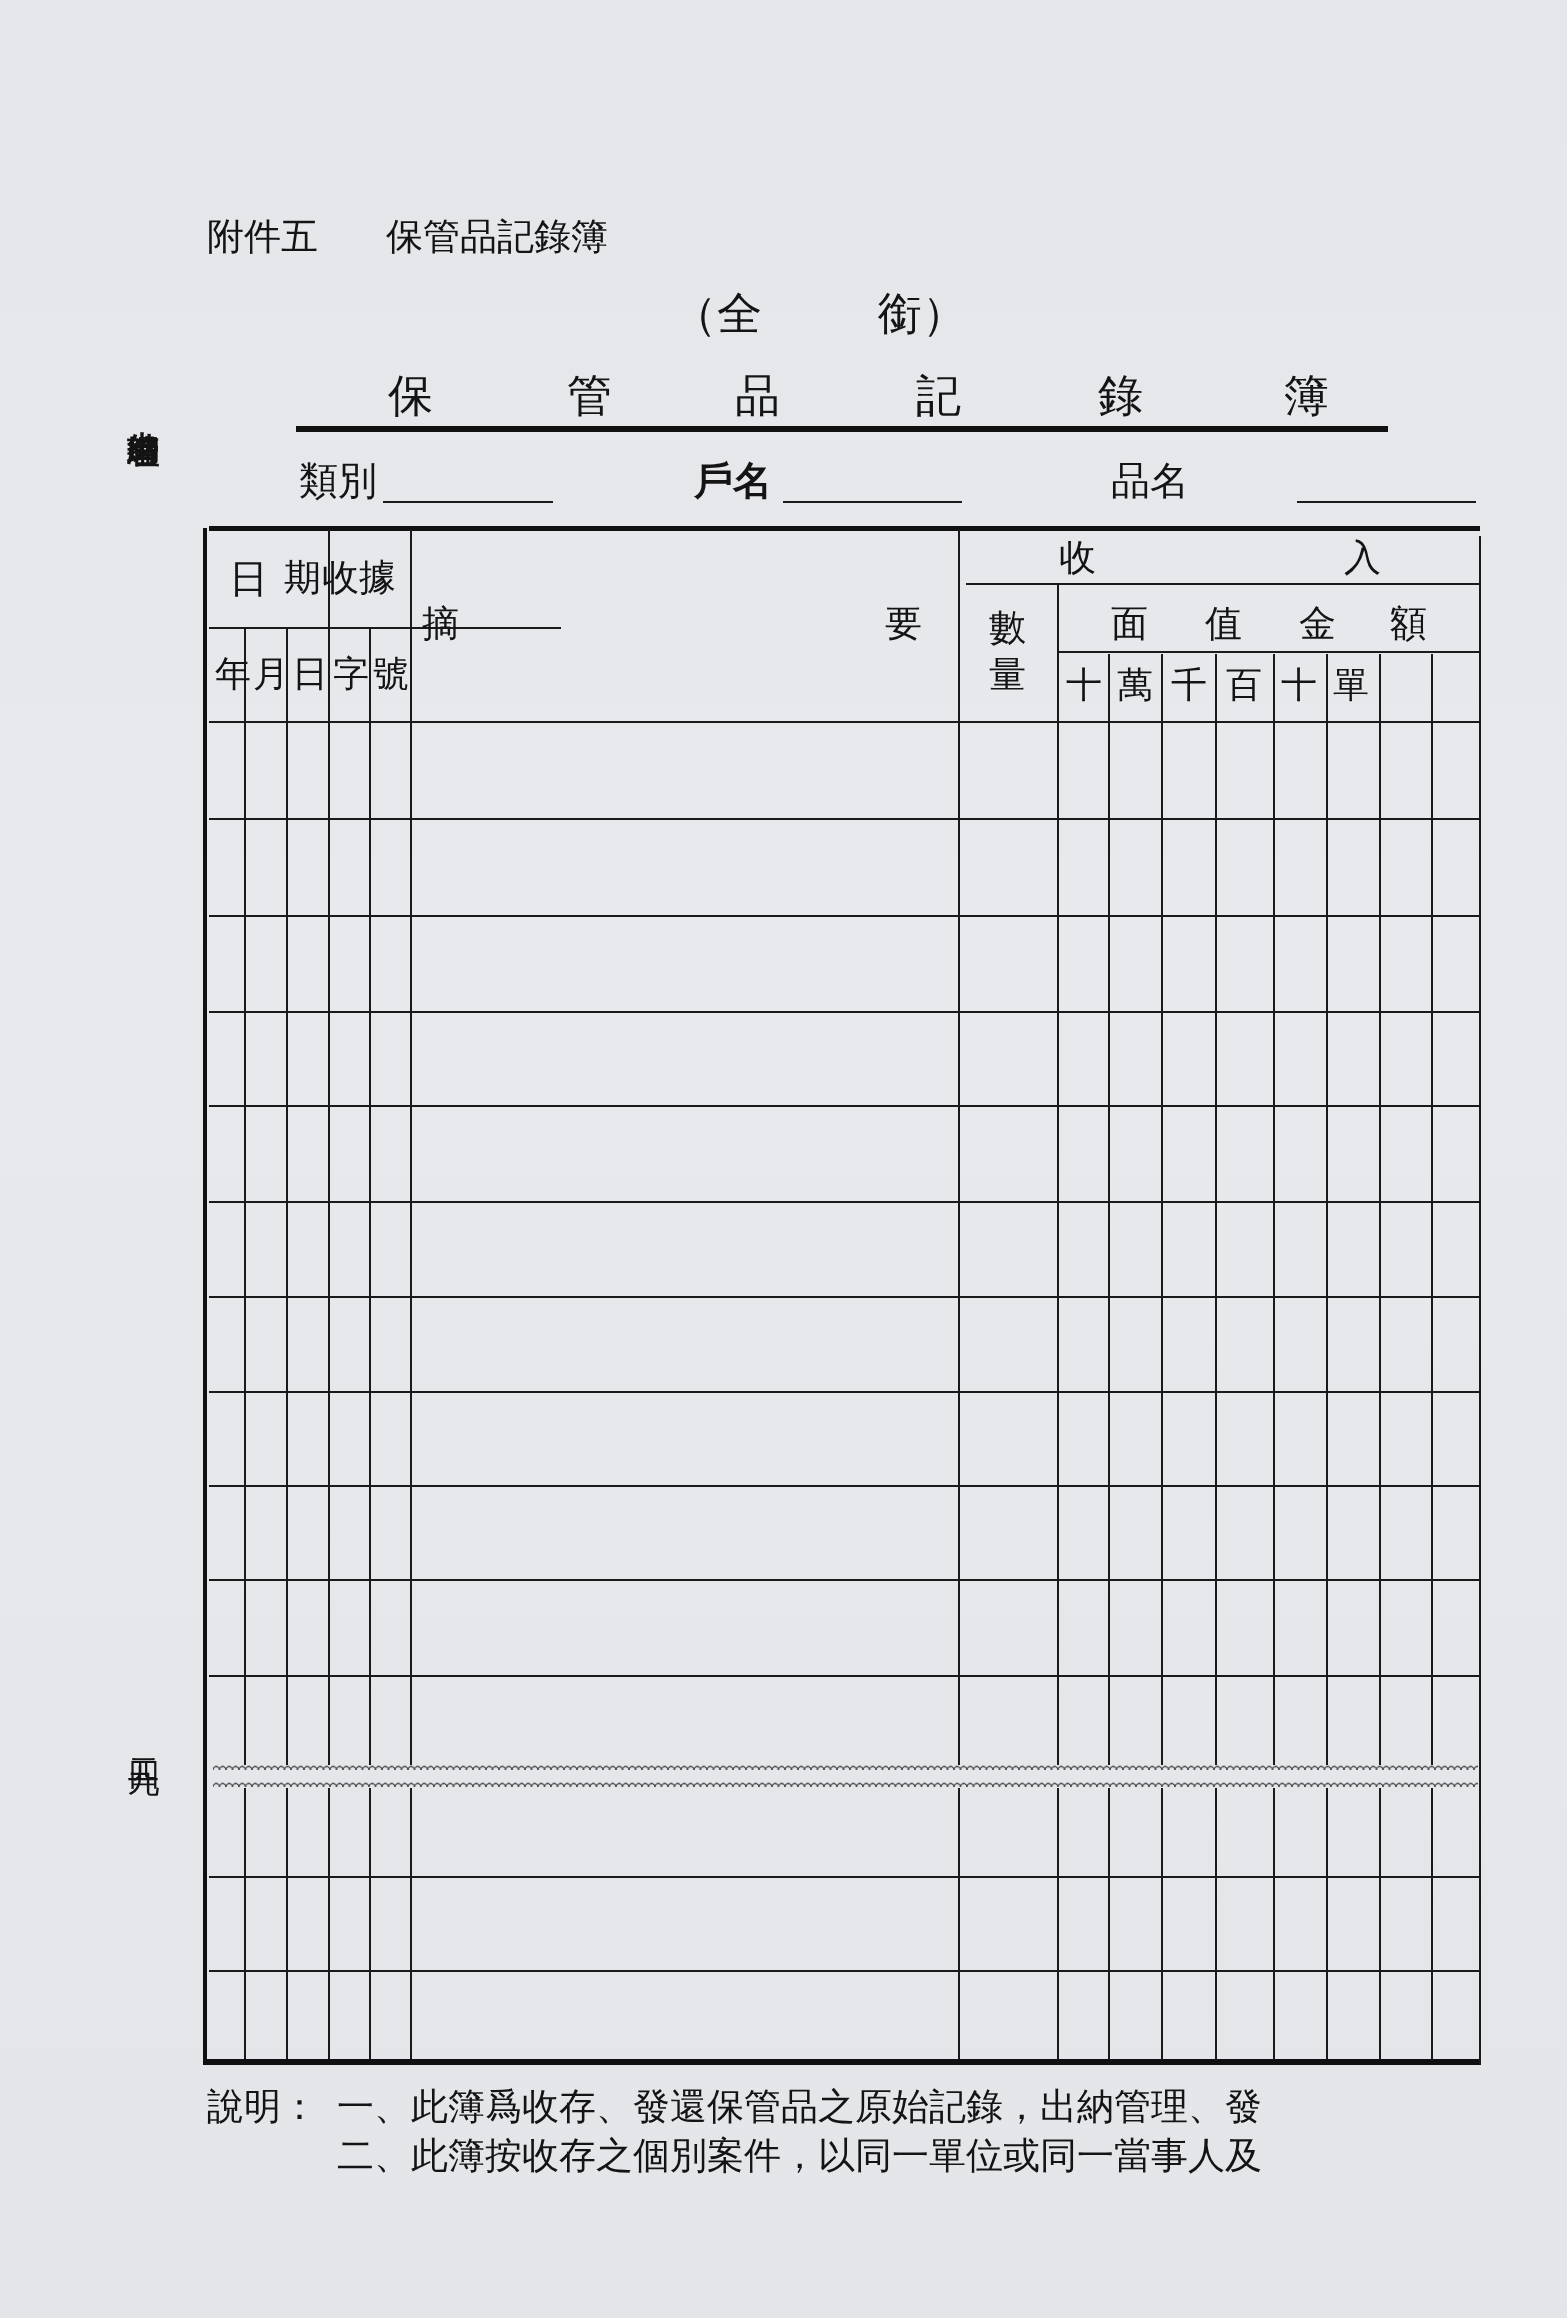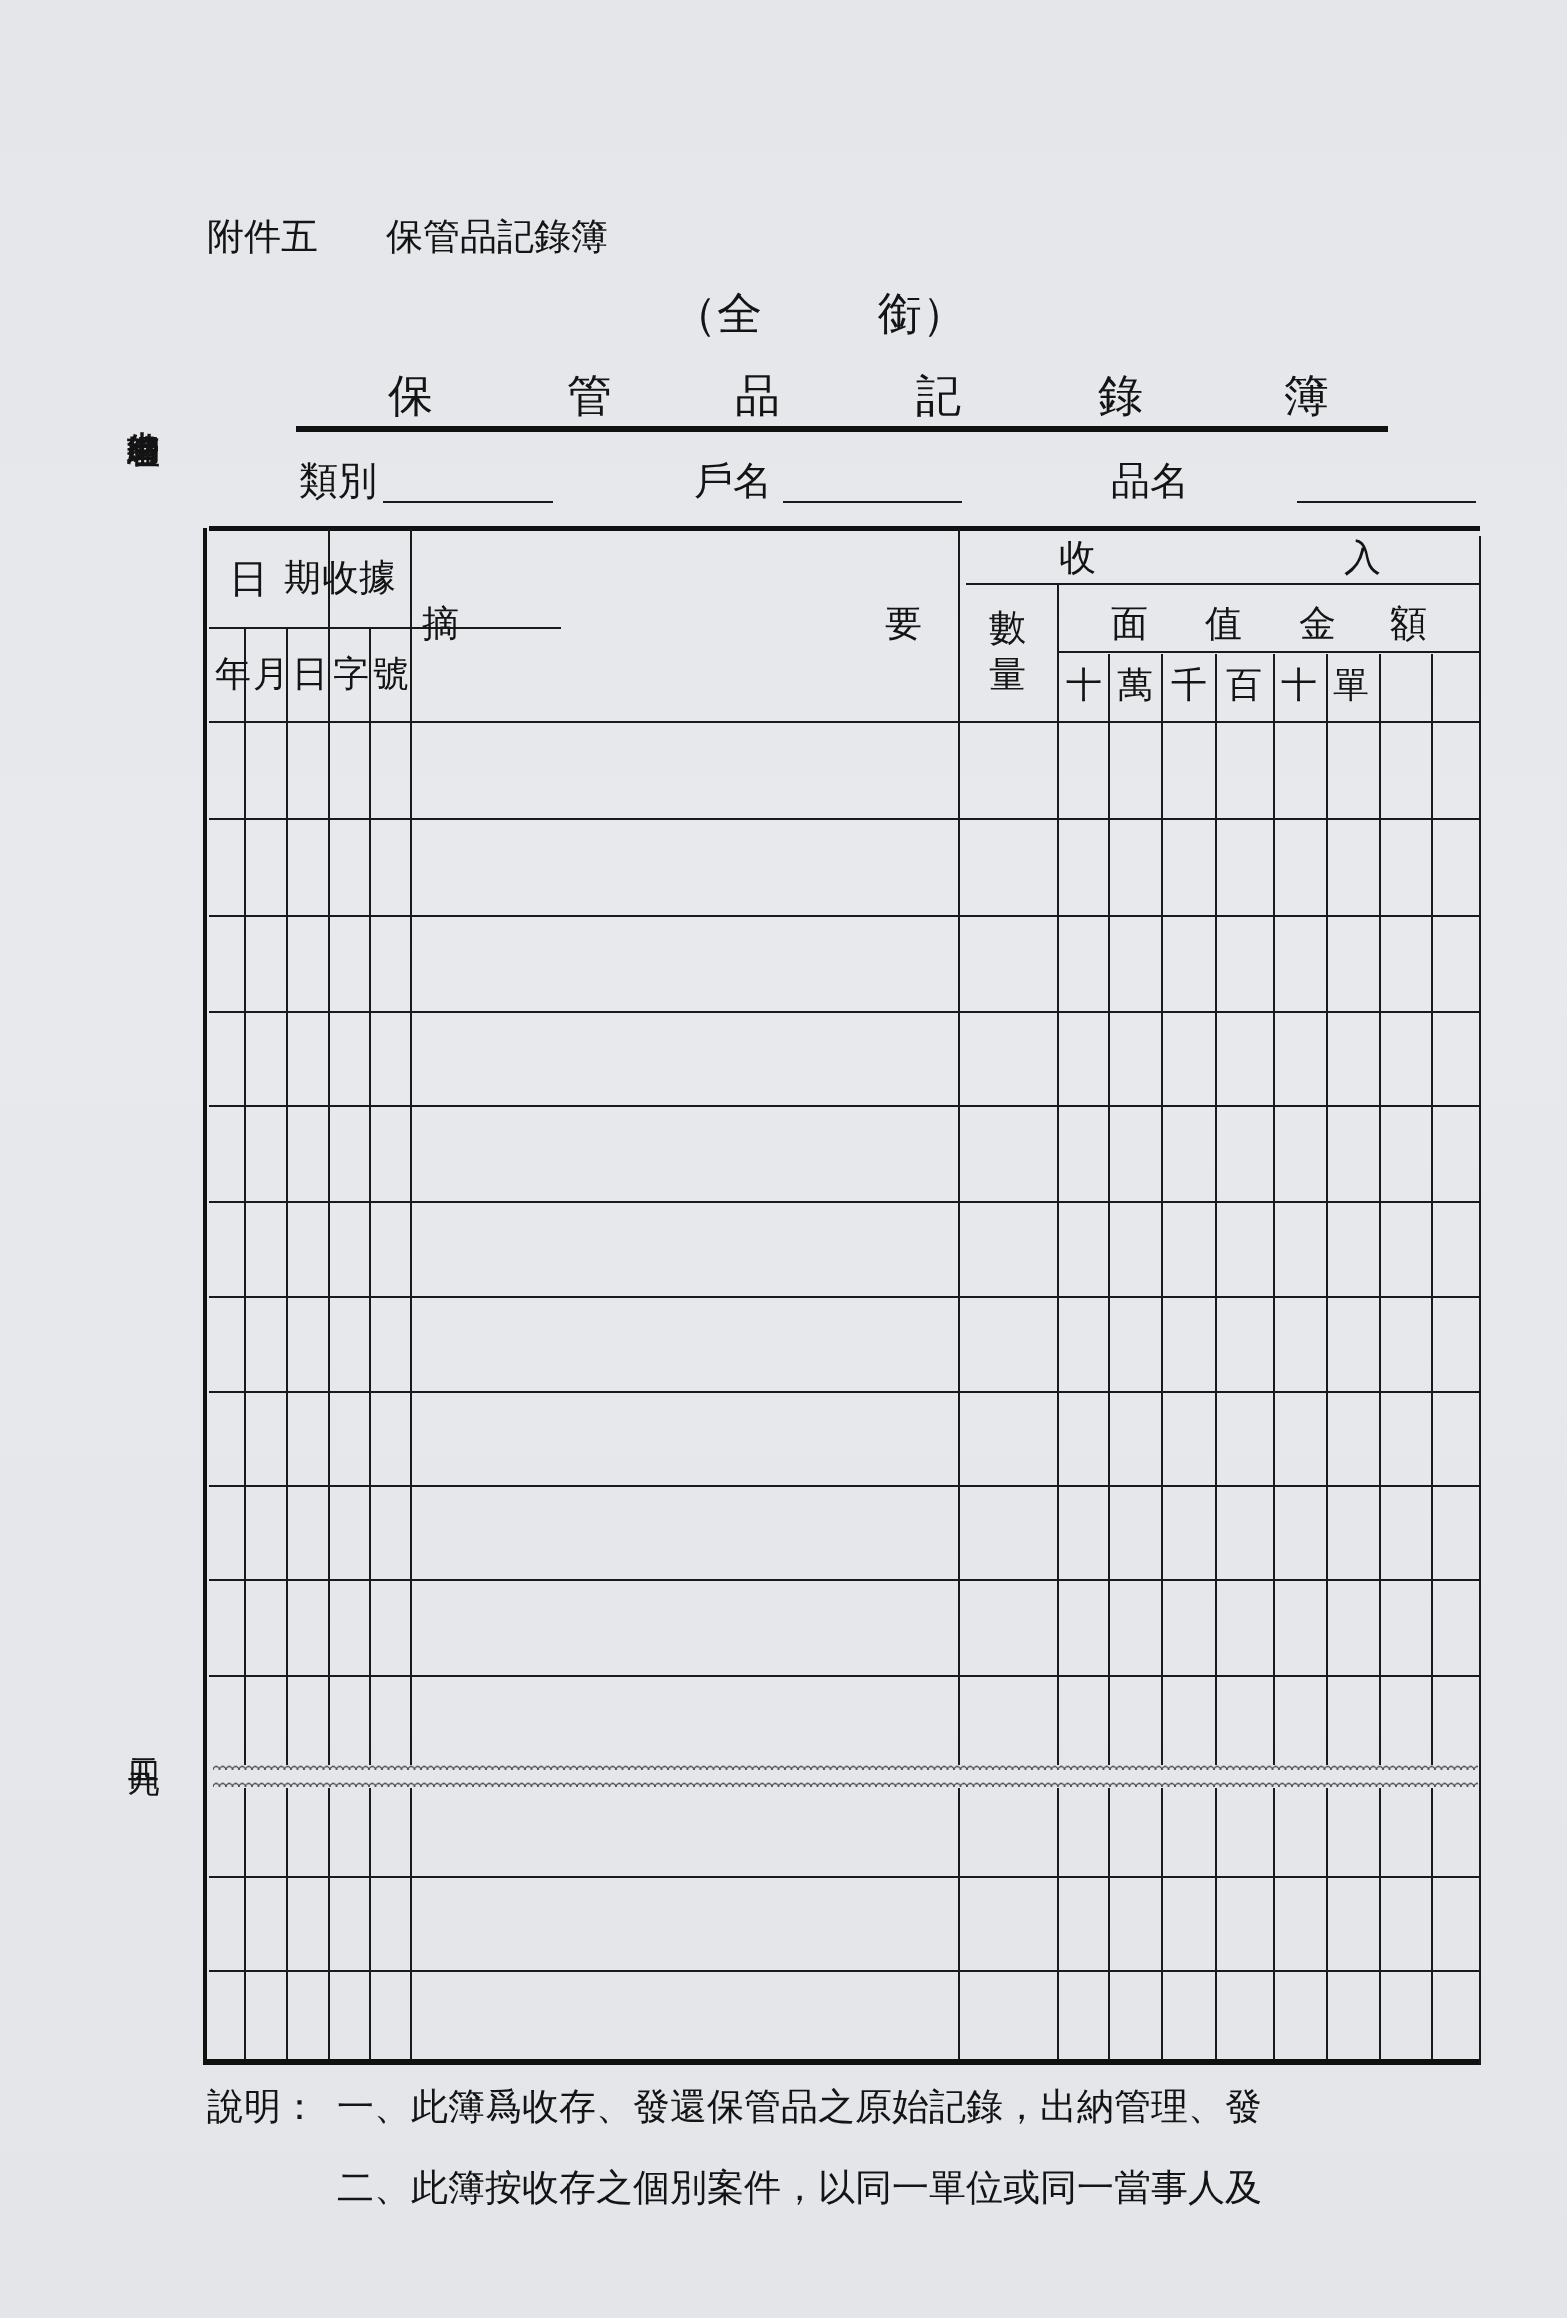--- a/index.html
+++ b/index.html
@@ -40,21 +40,21 @@
 <div class="t" style="left:567px; top:373px; font-size:45px;">管</div>
 <div class="t" style="left:735px; top:373px; font-size:45px;">品</div>
 <div class="t" style="left:916px; top:373px; font-size:45px;">記</div>
 <div class="t" style="left:1098px; top:373px; font-size:45px;">錄</div>
 <div class="t" style="left:1284px; top:373px; font-size:45px;">簿</div>
 <div class="hline thick" style="left:296px; top:426px; width:1092px; height:5.7px;"></div>
 
 <div class="t" style="left:299px; top:461px; font-size:39px;">類別</div>
 <div class="abs" style="left:383px; top:464px; width:170px; height:37px; border-bottom:2.4px solid #1a1a1a;"><span></span></div>
 
-<div class="t" style="left:694px; top:461px; font-size:39px;">戶名</div>
+<div class="t" style="left:694px; top:461px; font-size:39px;font-weight:bold;">戶名</div>
 <div class="abs" style="left:783px; top:464px; width:179px; height:37px; border-bottom:2.4px solid #1a1a1a;"><span></span></div>
 
 <div class="t" style="left:1111px; top:461px; font-size:39px;">品名</div>
 <div class="abs" style="left:1297px; top:464px; width:179px; height:37px; border-bottom:2.4px solid #1a1a1a;"><span></span></div>
 
 <div class="abs" style="left:0; top:0; width:1568px; height:2319px;">
 
   <div class="hline thick" style="left:209px; top:526px; width:1271px; height:4.9px;"></div>
   <div class="hline thick" style="left:205px; top:2059px; width:1276px; height:5.7px;"></div>
   <div class="vline thick" style="left:203px; top:528px; height:1537px; width:4px;"></div>
@@ -139,14 +139,14 @@
   <div class="abs" style="left:207px; top:1487px; width:1271px; height:91px;"></div>
   <div class="abs" style="left:207px; top:1581px; width:1271px; height:93px;"></div>
   <div class="abs" style="left:207px; top:1677px; width:1271px; height:86px;"></div>
   <div class="abs" style="left:207px; top:1788px; width:1271px; height:88px;"></div>
   <div class="abs" style="left:207px; top:1879px; width:1271px; height:91px;"></div>
   <div class="abs" style="left:207px; top:1973px; width:1271px; height:85px;"></div>
 </div>
 
 <div class="t" style="left:207px; top:2088px; font-size:37px;">說明：</div>
 <div class="t" style="left:337px; top:2088px; font-size:37px;">一、此簿爲收存、發還保管品之原始記錄，出納管理、發</div>
-<div class="t" style="left:337px; top:2137px; font-size:37px;margin-top:32px;">二、此簿按收存之個別案件，以同一單位或同一當事人及</div>
+<div class="t" style="left:337px; top:2137px; font-size:37px;">二、此簿按收存之個別案件，以同一單位或同一當事人及</div>
 
 
 </body></html>

